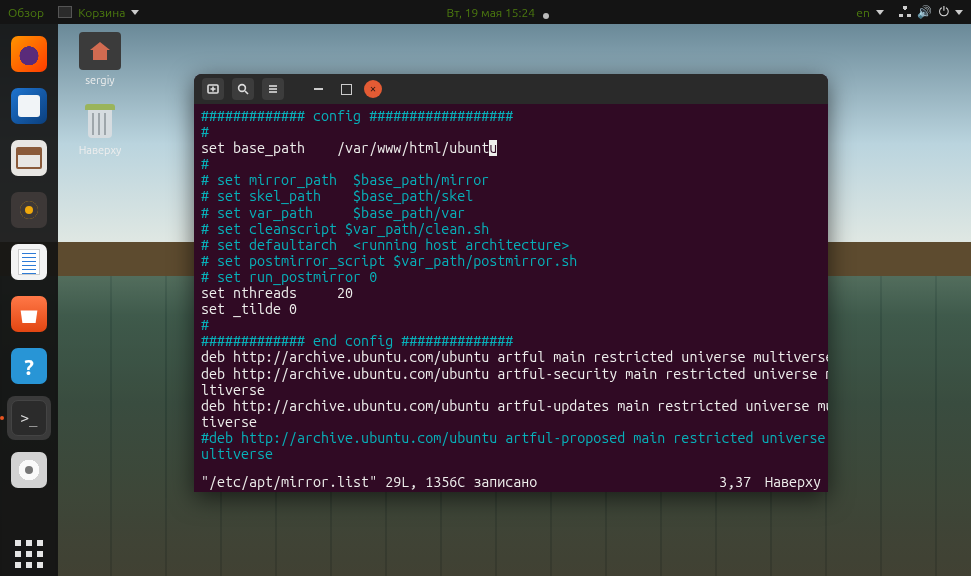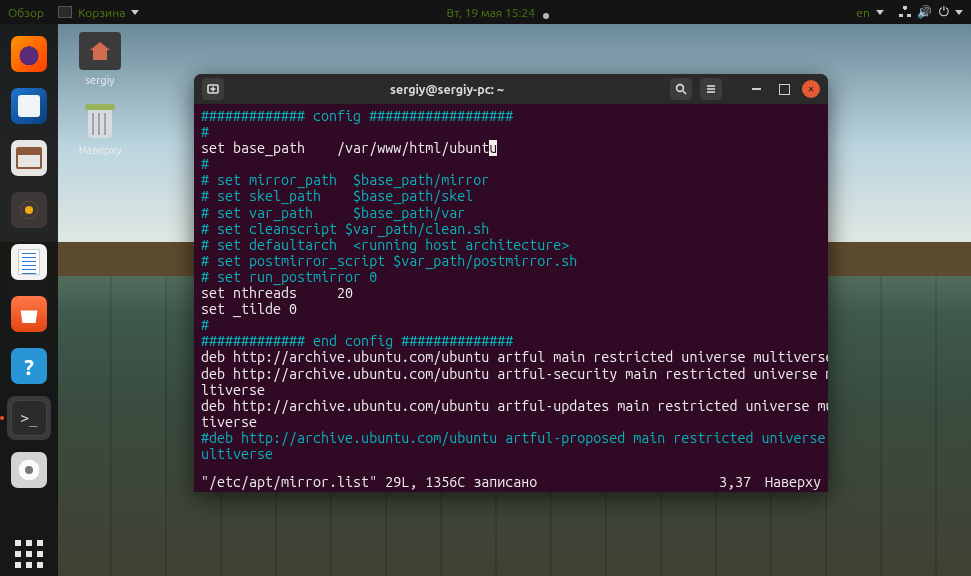--- a/index.html
+++ b/index.html
@@ -190,21 +190,20 @@
 
 <div class="window">
   <div class="titlebar">
     <div class="tbtn">
         <svg viewBox="0 0 12 12">
           <rect x="1" y="2" width="10" height="8" rx="1"></rect>
           <line x1="6" y1="3.5" x2="6" y2="8.5"></line>
           <line x1="3.5" y1="6" x2="8.5" y2="6"></line>
         </svg>
       </div>
-    <div class="title-txt">sergiy@sergiy-pc: ~</div>
     <div class="tbtn">
         <svg viewBox="0 0 12 12">
           <circle cx="5" cy="5" r="3.4"></circle>
           <line x1="8" y1="8" x2="11" y2="11"></line>
         </svg>
       </div>
     <div class="tbtn">
         <svg viewBox="0 0 12 12">
           <line x1="2" y1="3" x2="10" y2="3"></line>
           <line x1="2" y1="6" x2="10" y2="6"></line>

